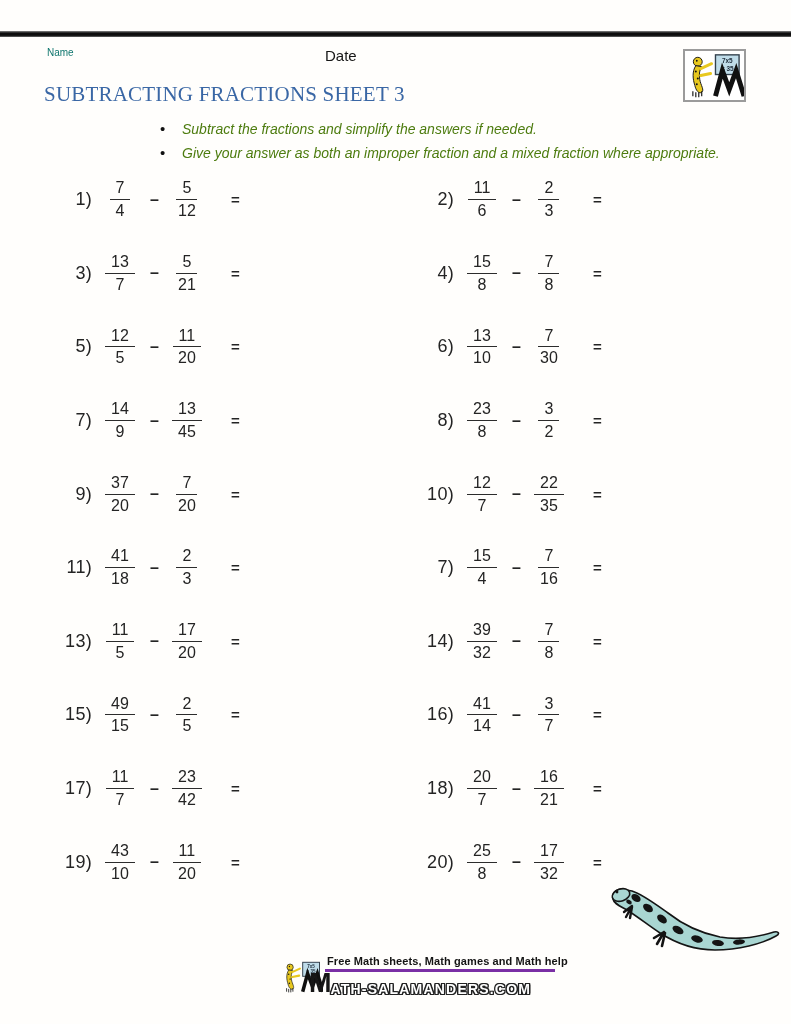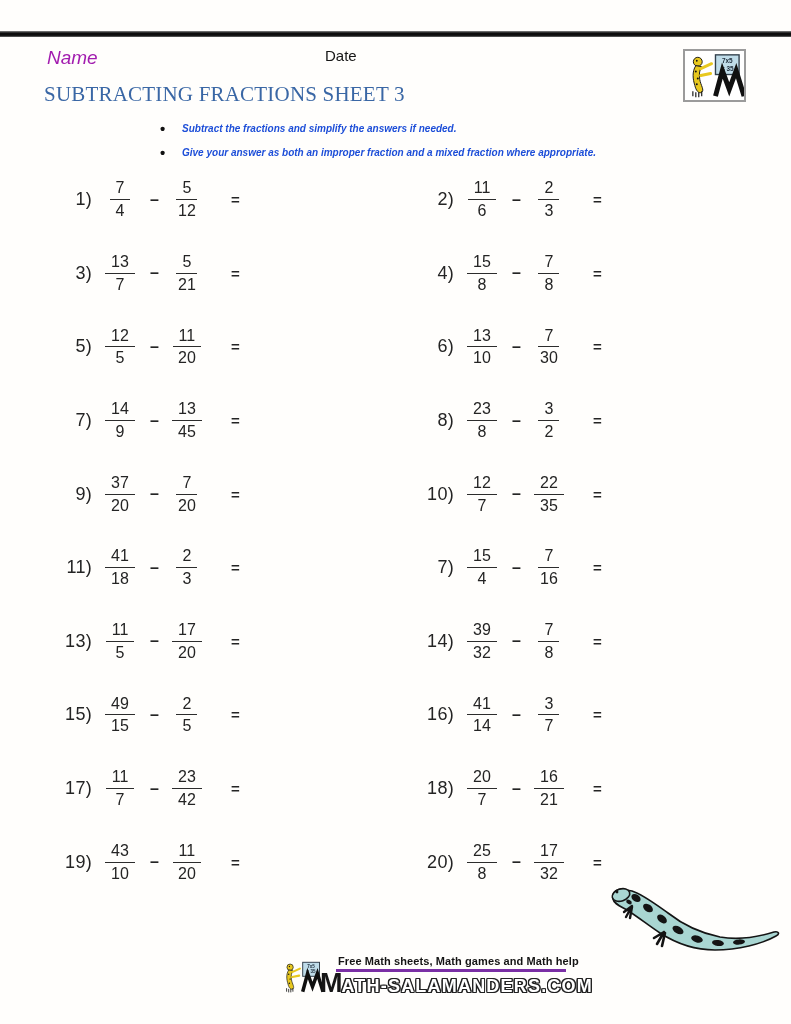--- a/index.html
+++ b/index.html
@@ -2,54 +2,54 @@
 <html><head>
 <meta charset="utf-8">
 <style>
   html,body{margin:0;padding:0;}
   body{font-family:"Liberation Sans",sans-serif;background:#ffffff;}
   .sheet{position:relative;width:791px;height:1024px;background:#fffefc;overflow:hidden;}
 
   .topbar{position:absolute;left:0;top:31px;width:791px;height:6px;
           background:linear-gradient(180deg,#8a8a8a 0%,#0d0d0d 35%,#0d0d0d 72%,#6a6a6a 100%);}
 
-  .name-label{position:absolute;left:47px;top:47px;font-size:19px;color:#a21caf;font-style:italic;}
+  .name-label{position:absolute;left:47px;top:47px;font-size:10px;color:#0f766e;}
   .date-label{position:absolute;left:325px;top:47px;font-size:15px;color:#161616;}
 
   .logobox{position:absolute;left:683px;top:49px;width:63px;height:53px;border:2px solid #9b9b9b;
            background:#ffffff;box-sizing:border-box;}
 
   .title{position:absolute;left:44px;top:82px;font-family:"Liberation Serif",serif;
          font-size:21px;color:#3a67a5;letter-spacing:0.2px;white-space:nowrap;}
 
   .bullets{position:absolute;left:160px;top:117px;margin:0;padding:0;list-style:none;}
-  .bullets li{position:relative;padding-left:22px;font-size:10px;font-style:italic;
-              color:#1d4ed8;line-height:24px;font-weight:bold;}
+  .bullets li{position:relative;padding-left:22px;font-size:14px;font-style:italic;
+              color:#4d7c0f;line-height:24px;}
   .bullets li::before{content:"\2022";position:absolute;left:0;top:0;font-style:normal;
               font-size:15px;color:#111;}
 
   .col{position:absolute;top:163px;}
   .col-left{left:46px;}
   .col-right{left:408px;}
   .prob{height:73.6px;display:flex;align-items:center;color:#242424;}
   .pnum{width:46px;text-align:right;margin-right:13px;font-size:18px;letter-spacing:0.3px;}
   .frac{display:inline-flex;flex-direction:column;align-items:center;font-size:16px;
         line-height:1.12;min-width:30px;}
   .frac .top{padding:0 6px 2px;border-bottom:1.6px solid #2c2c2c;text-align:center;}
   .frac .bot{padding:2px 6px 0;text-align:center;}
   .op{margin:0 13px 0 15px;font-size:16px;font-weight:700;}
   .eq{margin-left:29px;font-size:15px;font-weight:700;}
 
-  .footer{position:absolute;left:281px;top:955px;display:flex;align-items:flex-start;gap:11px;}
+  .footer{position:absolute;left:281px;top:955px;display:flex;align-items:flex-start;gap:0;}
   .footer-text{display:flex;flex-direction:column;}
   .tagline{font-size:11px;font-weight:700;color:#141414;letter-spacing:0.1px;padding-left:4px;}
   .purple-rule{height:3px;background:#7a2fa5;margin:2px 0 0 2px;width:230px;}
   .siteline{display:flex;align-items:flex-end;margin-top:-2px;margin-left:-14px;}
   .site-m{font-size:27px;font-weight:800;color:#161616;line-height:1;letter-spacing:-1px;}
-  .site-rest{font-size:18px;font-weight:700;letter-spacing:1.2px;color:#ffffff;line-height:1.15;
+  .site-rest{font-size:14px;font-weight:700;letter-spacing:1.2px;color:#ffffff;line-height:1.15;
     text-shadow:-1.2px -1.2px 0 #222,1.2px -1.2px 0 #222,-1.2px 1.2px 0 #222,1.2px 1.2px 0 #222,
                 0 -1.2px 0 #222,0 1.2px 0 #222,-1.2px 0 0 #222,1.2px 0 0 #222;}
 
   .lizard{position:absolute;left:602px;top:880px;}
 </style>
 </head>
 <body>
 
 <div class="sheet">
 

